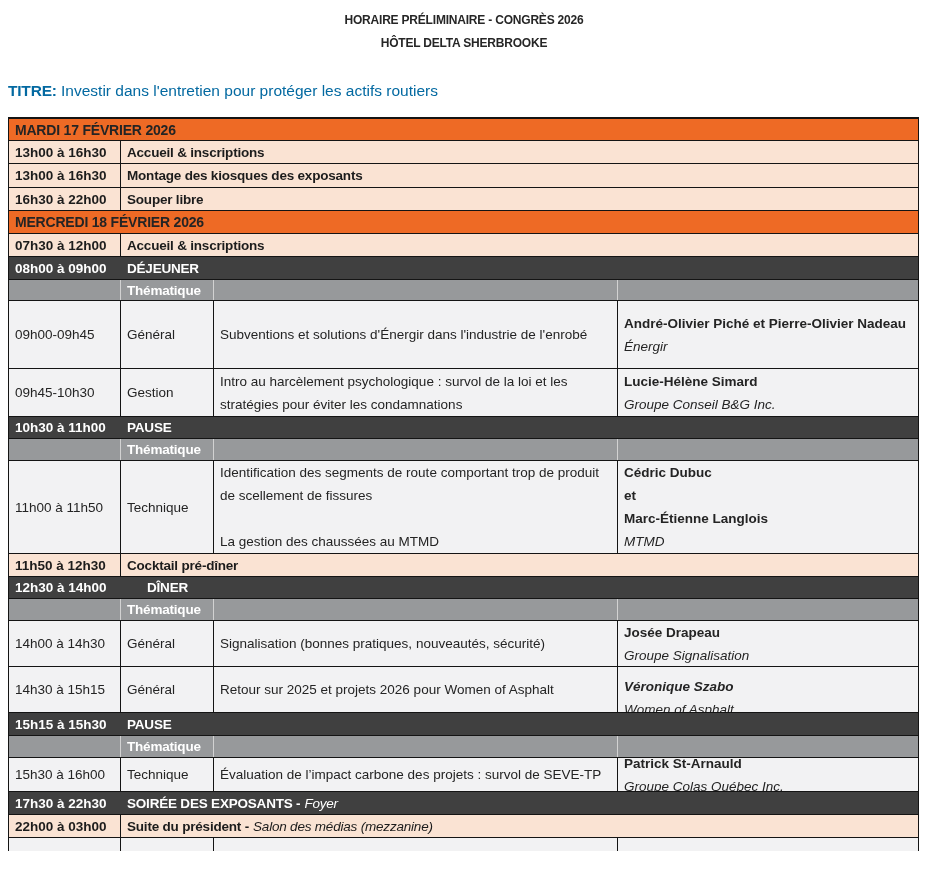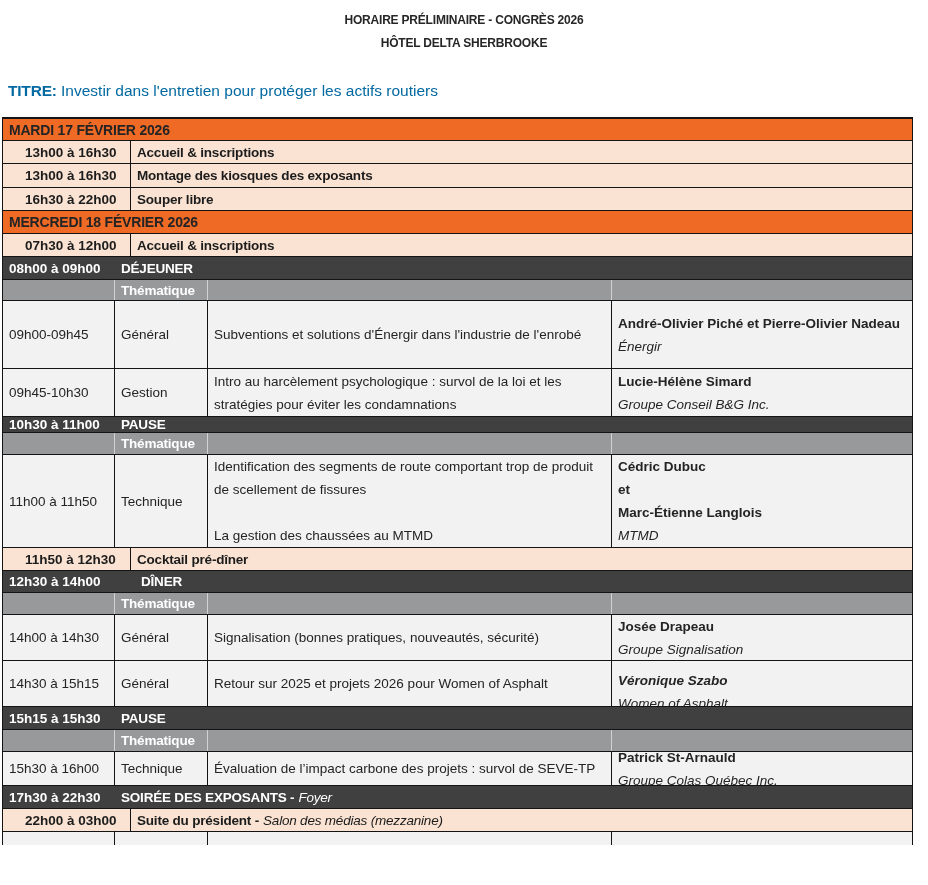--- a/index.html
+++ b/index.html
@@ -5,36 +5,36 @@
   * { margin:0; padding:0; box-sizing:border-box; }
   html,body { width:928px; height:885px; background:#ffffff; overflow:hidden;
     font-family:"Liberation Sans","DejaVu Sans",sans-serif; color:#1f1f1f; }
   .header { text-align:center; }
   .title-line { font-weight:bold; font-size:12px; letter-spacing:-0.2px; color:#262626; }
   .title-line.first { padding-top:13px; }
   .title-line.second { padding-top:9px; }
   .subtitle { margin:32px 8px 0 8px; font-size:15.5px; color:#0369a1; text-align:left; }
   .subtitle b { letter-spacing:-0.2px; }
 
-  .table { position:absolute; left:2px; top:117px; width:911px;
+  .table { position:absolute; left:8px; top:117px; width:911px;
     border:1px solid #141414; border-top:2px solid #141414; border-bottom:none; }
   .row { display:flex; border-bottom:1px solid #141414; font-size:13.5px; }
   .row:last-child { border-bottom:none; }
   .c { display:flex; align-items:center; padding:0 6px; overflow:hidden; }
   .c-time { flex:0 0 112px; }
   .c-cat  { flex:0 0 93px; }
   .c-desc { flex:0 0 404px; }
   .c-spk  { flex:1 1 auto; }
 
   
   .row.day { background:#EE6A25; }
   .row.day .c { flex:1 1 auto; font-weight:bold; color:#242424; letter-spacing:-0.2px; font-size:14px; }
 
   
-  .row.simple { background:#FAE3D3; font-weight:bold; color:#1c1c1c;padding-left:16px; }
+  .row.simple { background:#FAE3D3; font-weight:bold; color:#1c1c1c; }
   .row.simple .c-time { border-right:1px solid #141414; }
   .row.simple .c-label { flex:1 1 auto; letter-spacing:-0.2px; }
 
   
   .row.meal { background:#404040; color:#ffffff; font-weight:bold; }
   .row.meal .c-label { flex:1 1 auto; letter-spacing:-0.2px; }
 
   .lbl-italic { font-style:italic; font-weight:normal; margin-left:4px; }
   .row.simple .lbl-italic { font-weight:normal; color:#1c1c1c; }
 
@@ -121,21 +121,21 @@
       <div class="c c-time">09h45-10h30</div>
       <div class="c c-cat">Gestion</div>
       <div class="c c-desc">
         <div>Intro au  harcèlement psychologique : survol de la loi et les stratégies pour éviter les condamnations</div>
       </div>
       <div class="c c-spk">
         <div class="spk-bold">Lucie-Hélène Simard</div>
         <div class="spk-italic">Groupe Conseil B&amp;G Inc.</div>
       </div>
     </div>
-    <div class="row meal" style="height: 16px;">
+    <div class="row meal" style="height: 22px;">
       <div class="c c-time">10h30 à 11h00</div>
       <div class="c c-label">
         <span>PAUSE</span>
       </div>
     </div>
     <div class="row theme" style="height: 22px;">
       <div class="c c-time"></div>
       <div class="c c-cat">Thématique</div>
       <div class="c c-desc"></div>
       <div class="c c-spk"></div>

